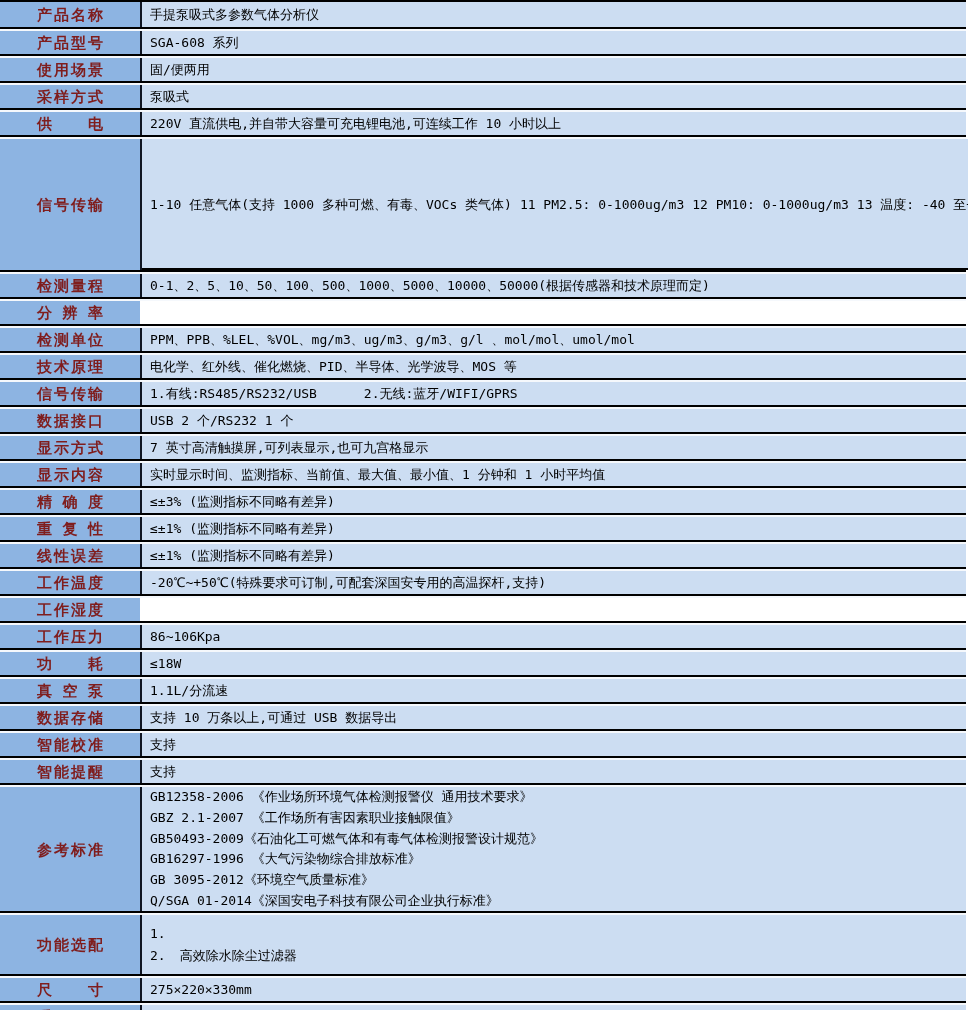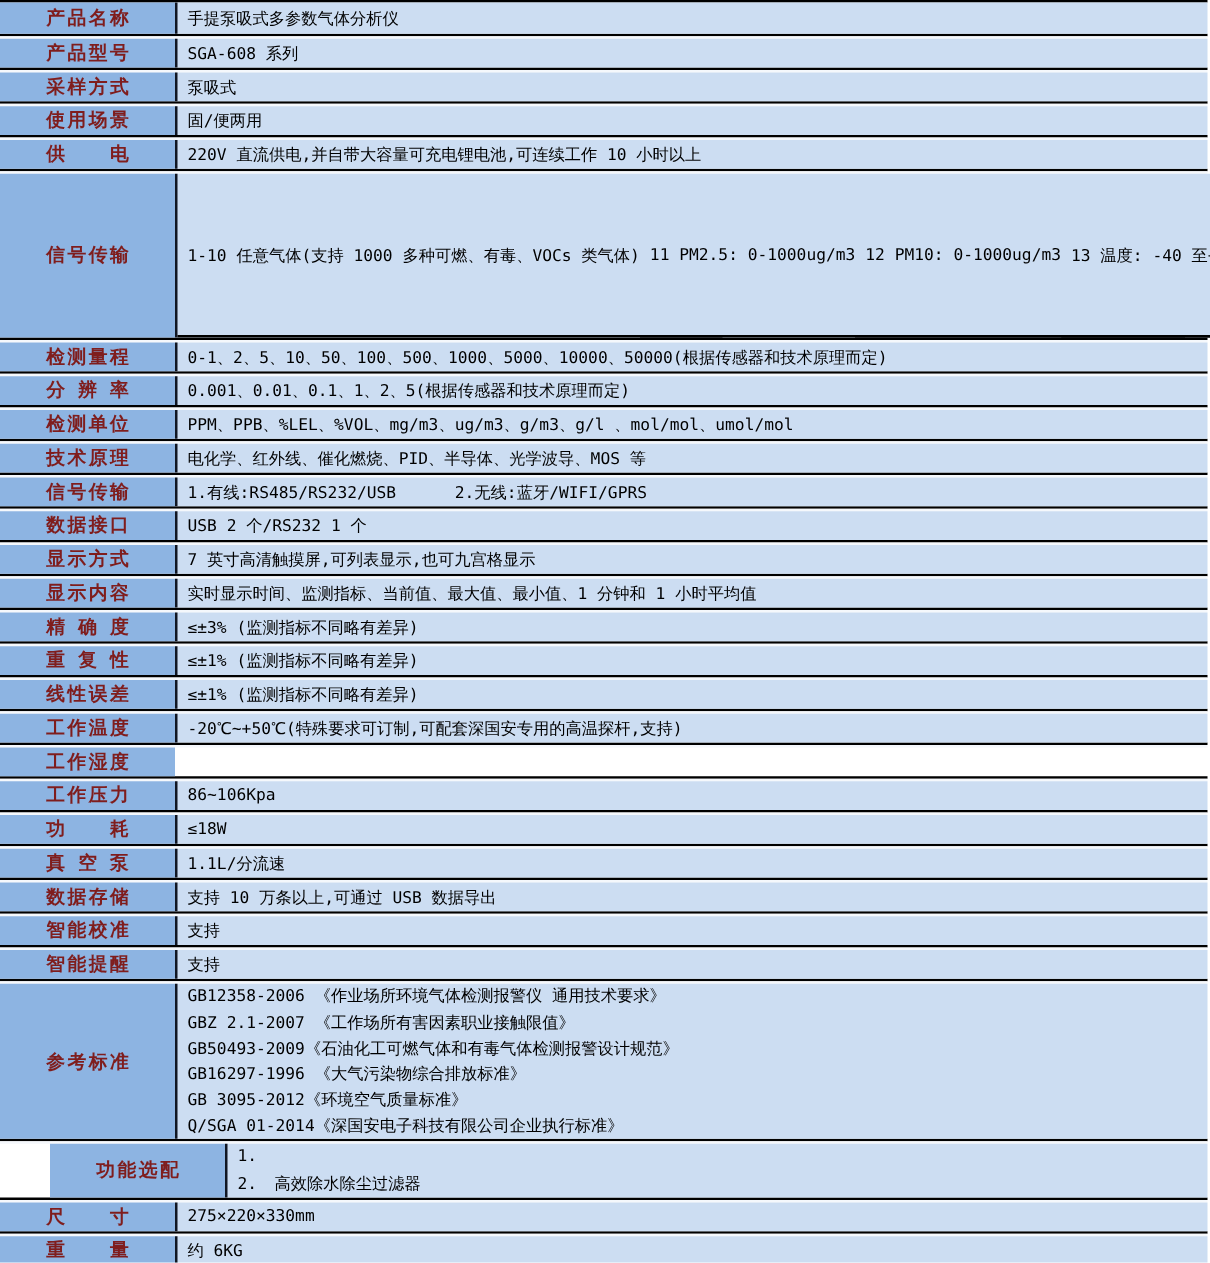--- a/index.html
+++ b/index.html
@@ -47,21 +47,21 @@
     content:"";position:absolute;left:436px;right:0;bottom:2px;height:2px;background:#000;
   }
   
   .row-standards{height:128px;}
   .block-lines{
     flex:1;background:#CCDDF2;border-left:2px solid #101623;box-sizing:border-box;
     display:flex;flex-direction:column;justify-content:center;padding-left:8px;overflow:hidden;
   }
   .line{height:21px;display:flex;align-items:center;}
   
-  .row-options{height:47px;padding-left:40px;}
+  .row-options{height:63px;}
   .opt-line{height:22px;display:flex;align-items:center;}
   .opt-num{
     font-size:13px;color:#000;margin-right:14px;
     font-family:"DejaVu Sans Mono","Liberation Mono",monospace;
   }
 </style>
 </head>
 <body>
 
 <div class="spec-table">
@@ -79,33 +79,33 @@
     <div class="cell-label">
         <span class="lbl">产品型号</span>
       </div>
     <div class="cell-value">
         <span class="val">SGA-608 系列</span>
       </div>
   </div>
 
   <div class="row">
     <div class="cell-label">
+        <span class="lbl">使用场景</span>
+      </div>
+    <div class="cell-value">
+        <span class="val">固/便两用</span>
+      </div>
+  </div>
+
+  <div class="row">
+    <div class="cell-label">
         <span class="lbl">采样方式</span>
       </div>
     <div class="cell-value">
         <span class="val">泵吸式</span>
-      </div>
-  </div>
-
-  <div class="row">
-    <div class="cell-label">
-        <span class="lbl">使用场景</span>
-      </div>
-    <div class="cell-value">
-        <span class="val">固/便两用</span>
       </div>
   </div>
 
   <div class="row">
     <div class="cell-label">
         <span class="lbl">供电</span>
       </div>
     <div class="cell-value">
         <span class="val">220V 直流供电,并自带大容量可充电锂电池,可连续工作 10 小时以上</span>
       </div>
@@ -140,23 +140,20 @@
       </div>
     <div class="cell-value">
         <span class="val">0-1、2、5、10、50、100、500、1000、5000、10000、50000(根据传感器和技术原理而定)</span>
       </div>
   </div>
 
   <div class="row">
     <div class="cell-label">
         <span class="lbl">分辨率</span>
       </div>
-    <div class="cell-value">
-        <span class="val">0.001、0.01、0.1、1、2、5(根据传感器和技术原理而定)</span>
-      </div>
   </div>
 
   <div class="row">
     <div class="cell-label">
         <span class="lbl">检测单位</span>
       </div>
     <div class="cell-value">
         <span class="val">PPM、PPB、%LEL、%VOL、mg/m3、ug/m3、g/m3、g/l 、mol/mol、umol/mol</span>
       </div>
   </div>

